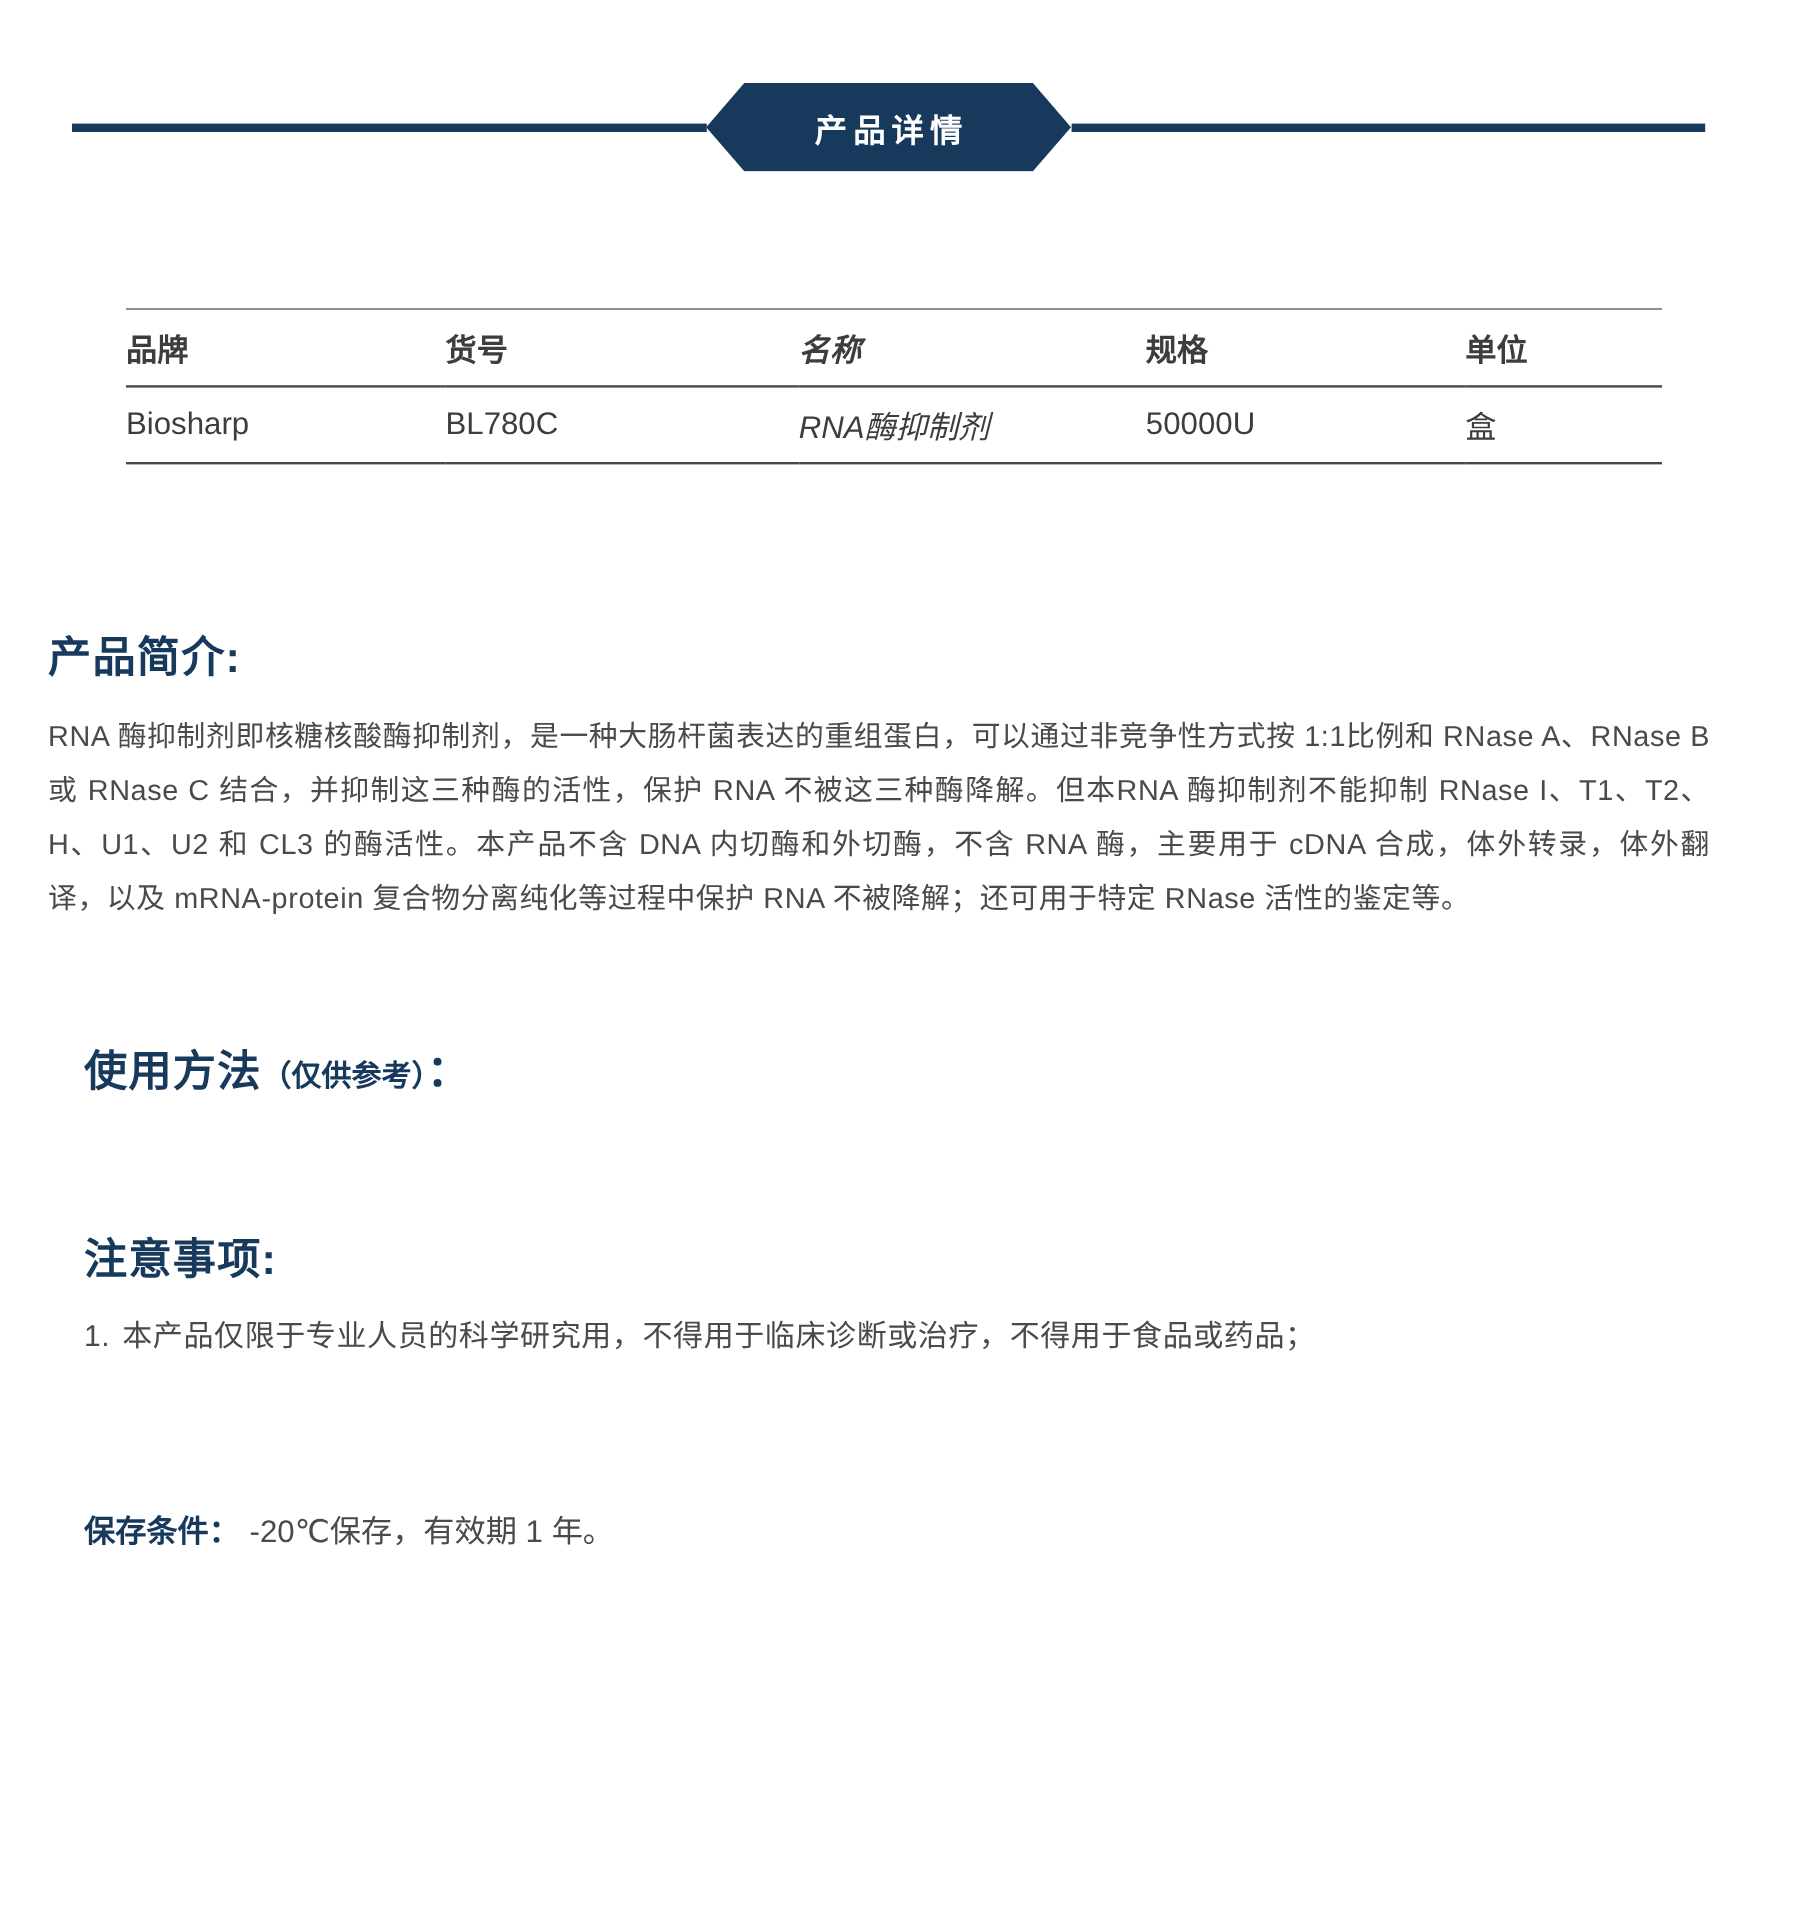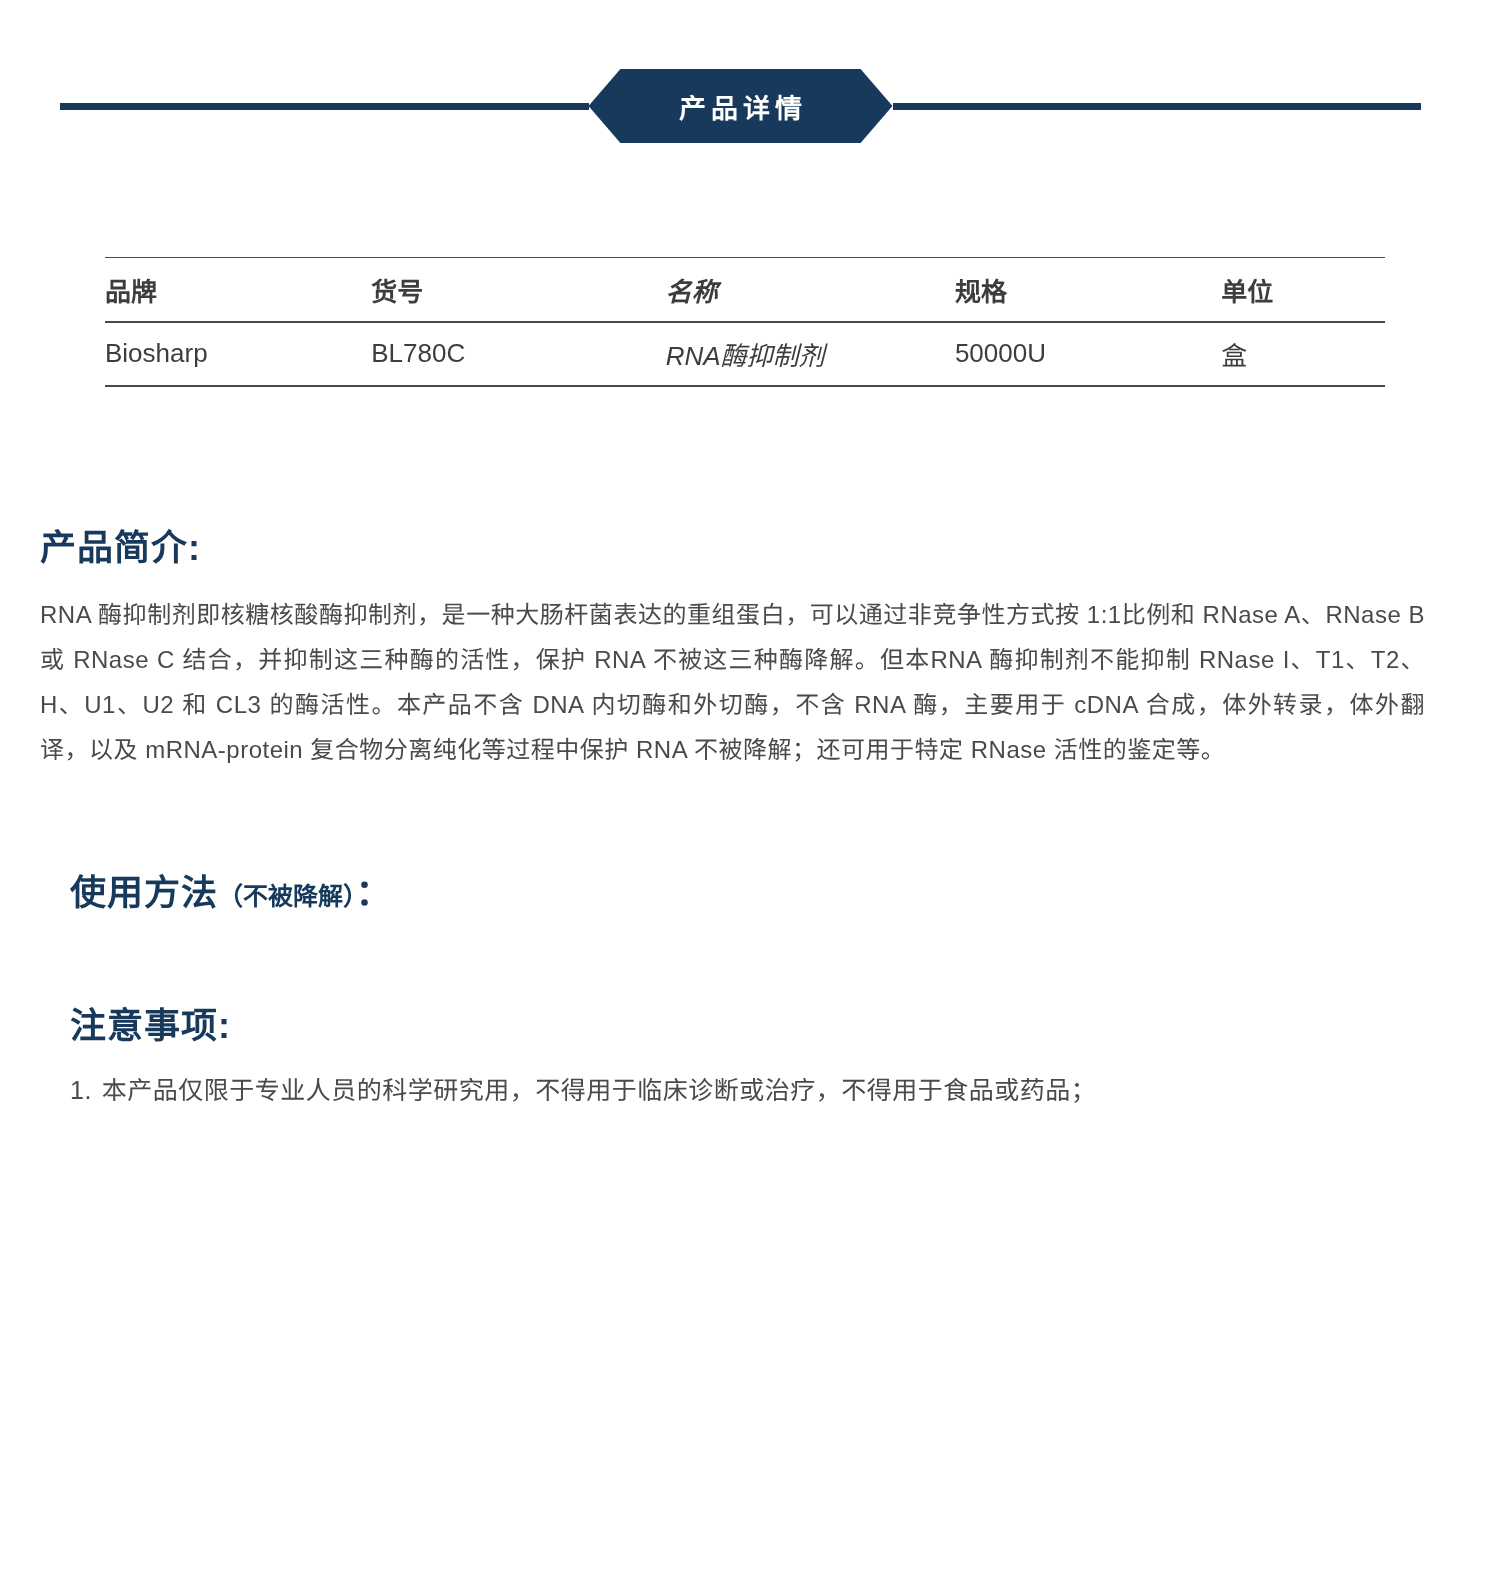--- a/index.html
+++ b/index.html
@@ -92,21 +92,21 @@
   .sec p.body{
     margin:24px 0 0 0;
     font-size:24px;
     line-height:45px;
     color:var(--body-gray);
     text-align:justify;
     letter-spacing:0.5px;
   }
   .sec-intro{margin-top:140px;margin-left:40px;}
   .sec-usage{margin-top:100px;}
-  .sec-notes{margin-top:92px;}
+  .sec-notes{margin-top:116px;}
   .notes-list{margin-top:20px;}
   .notes-list .li{
     margin:0;
     font-size:25px;
     line-height:46px;
     color:var(--body-gray);
     letter-spacing:0.5px;
   }
   .notes-list .num{margin-right:10px;}
   
@@ -155,24 +155,27 @@
       </tr>
     </tbody>
   </table>
 
   <section class="sec sec-intro">
     <h2>产品简介:</h2>
     <p class="body">RNA 酶抑制剂即核糖核酸酶抑制剂，是一种大肠杆菌表达的重组蛋白，可以通过非竞争性方式按 1:1比例和 RNase A、RNase B 或 RNase C 结合，并抑制这三种酶的活性，保护 RNA 不被这三种酶降解。但本RNA 酶抑制剂不能抑制 RNase I、T1、T2、H、U1、U2 和 CL3 的酶活性。本产品不含 DNA 内切酶和外切酶，不含 RNA 酶，主要用于 cDNA 合成，体外转录，体外翻译，以及 mRNA-protein 复合物分离纯化等过程中保护 RNA 不被降解；还可用于特定 RNase 活性的鉴定等。</p>
   </section>
 
   <section class="sec sec-usage">
-    <h2><span>使用方法</span><span class="note">（不被降解）</span><span>：</span></h2>
+    <h2><span>使用方法</span><span class="note">（仅供参考）</span><span>：</span></h2>
   </section>
 
   <section class="sec sec-notes">
     <h2>注意事项:</h2>
     <div class="notes-list">
       <p class="li"><span class="num">1.</span><span>本产品仅限于专业人员的科学研究用，不得用于临床诊断或治疗，不得用于食品或药品；</span></p>
     </div>
   </section>
 
+  <p class="storage">
+    <span class="slabel">保存条件：</span><span class="svalue">-20℃保存，有效期 1 年。</span>
+  </p>
 
 </div>
 
 </body></html>

